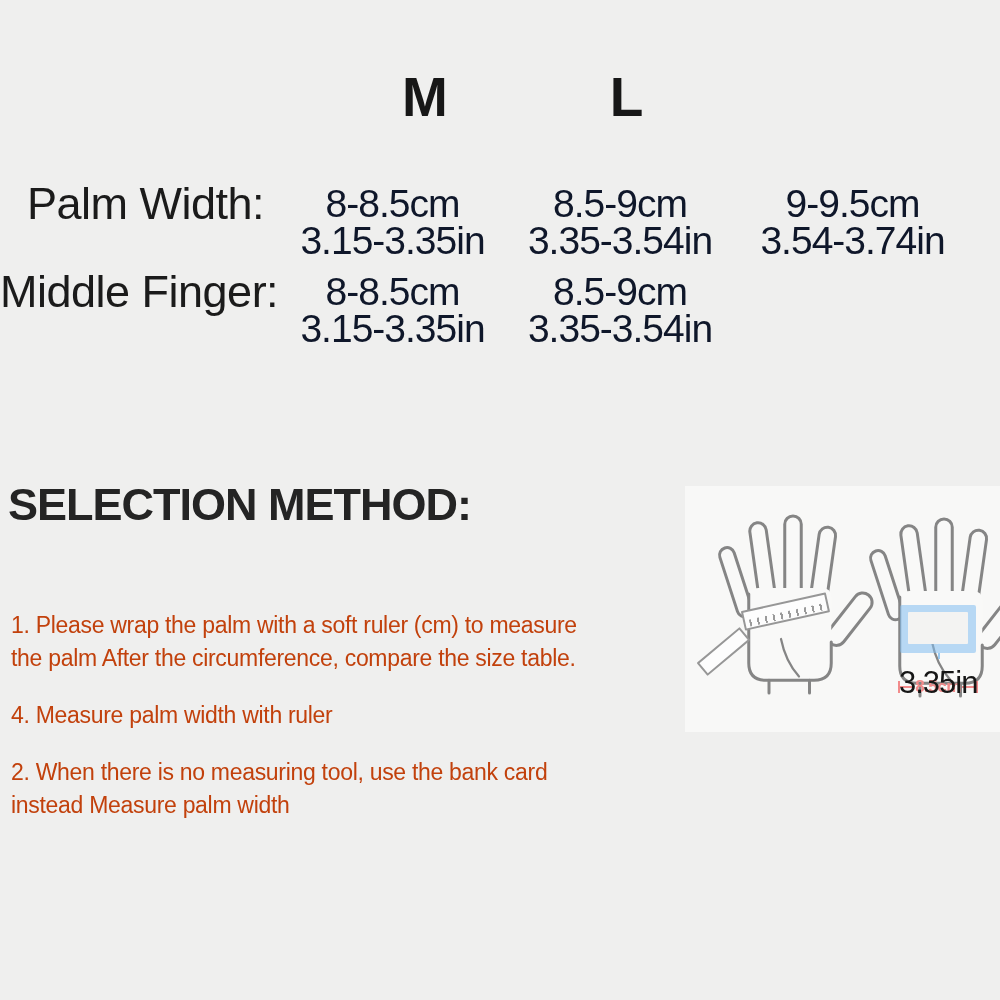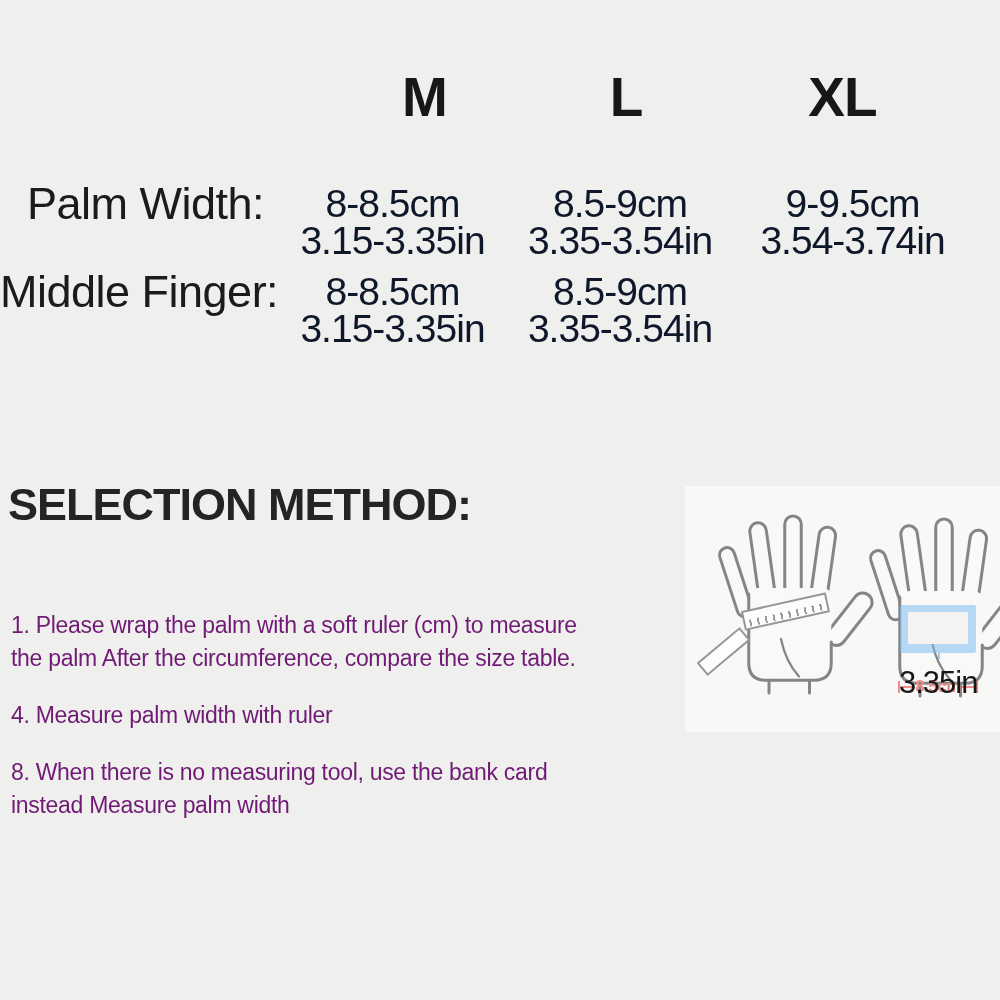--- a/index.html
+++ b/index.html
@@ -24,21 +24,21 @@
   .st-col{text-align:center;}
   .st-col .v{font-size:39px;line-height:37px;letter-spacing:-1px;color:#0f172a;}
   .st-row + .st-row{margin-top:14px;}
 
   
   .sel-heading{
     position:absolute;left:8px;top:479px;
     font-size:45px;font-weight:800;letter-spacing:-1px;color:#242424;
   }
   .instructions{position:absolute;left:11px;top:609px;width:690px;}
-  .step{margin:0 0 24px 0;font-size:23px;line-height:33px;letter-spacing:-0.3px;color:#701a75;}
+  .step{margin:0 0 24px 0;font-size:23px;line-height:33px;letter-spacing:-0.3px;color:#c2410c;}
 
   
   .panel{
     position:absolute;left:685px;top:486px;width:315px;height:246px;
     background:#f8f8f7;overflow:hidden;
   }
   .hand-svg{position:absolute;}
   .hand-left{left:30px;top:9px;width:165px;height:201px;}
   .hand-right{left:181px;top:12px;width:165px;height:201px;}
 
@@ -87,21 +87,20 @@
   }
 </style>
 </head>
 <body>
 
 <div class="size-table">
   <div class="st-row st-head">
     <div class="st-label"></div>
     <div class="st-col h-m">M</div>
     <div class="st-col h-l">L</div>
-    <div class="st-col h-xl">XL</div>
   </div>
 
   <div class="st-row">
     <div class="st-label">Palm Width:</div>
     <div class="st-col">
       <div class="v">8-8.5cm</div>
       <div class="v">3.15-3.35in</div>
     </div>
     <div class="st-col">
       <div class="v">8.5-9cm</div>
@@ -131,21 +130,21 @@
 <div class="instructions">
   <div class="step">
     <div>1. Please wrap the palm with a soft ruler (cm) to measure</div>
     <div>the palm After the circumference, compare the size table.</div>
   </div>
   <div class="step">
     <div>4. Measure palm width with ruler</div>
     <div></div>
   </div>
   <div class="step">
-    <div>8. When there is no measuring tool, use the bank card</div>
+    <div>2. When there is no measuring tool, use the bank card</div>
     <div>instead Measure palm width</div>
   </div>
 </div>
 
 <div class="panel">
 
   <svg width="0" height="0" style="position:absolute" aria-hidden="true">
     <defs>
       <g id="hand-shape" stroke="#858585" stroke-width="4" stroke-linecap="round" stroke-linejoin="round">
 

